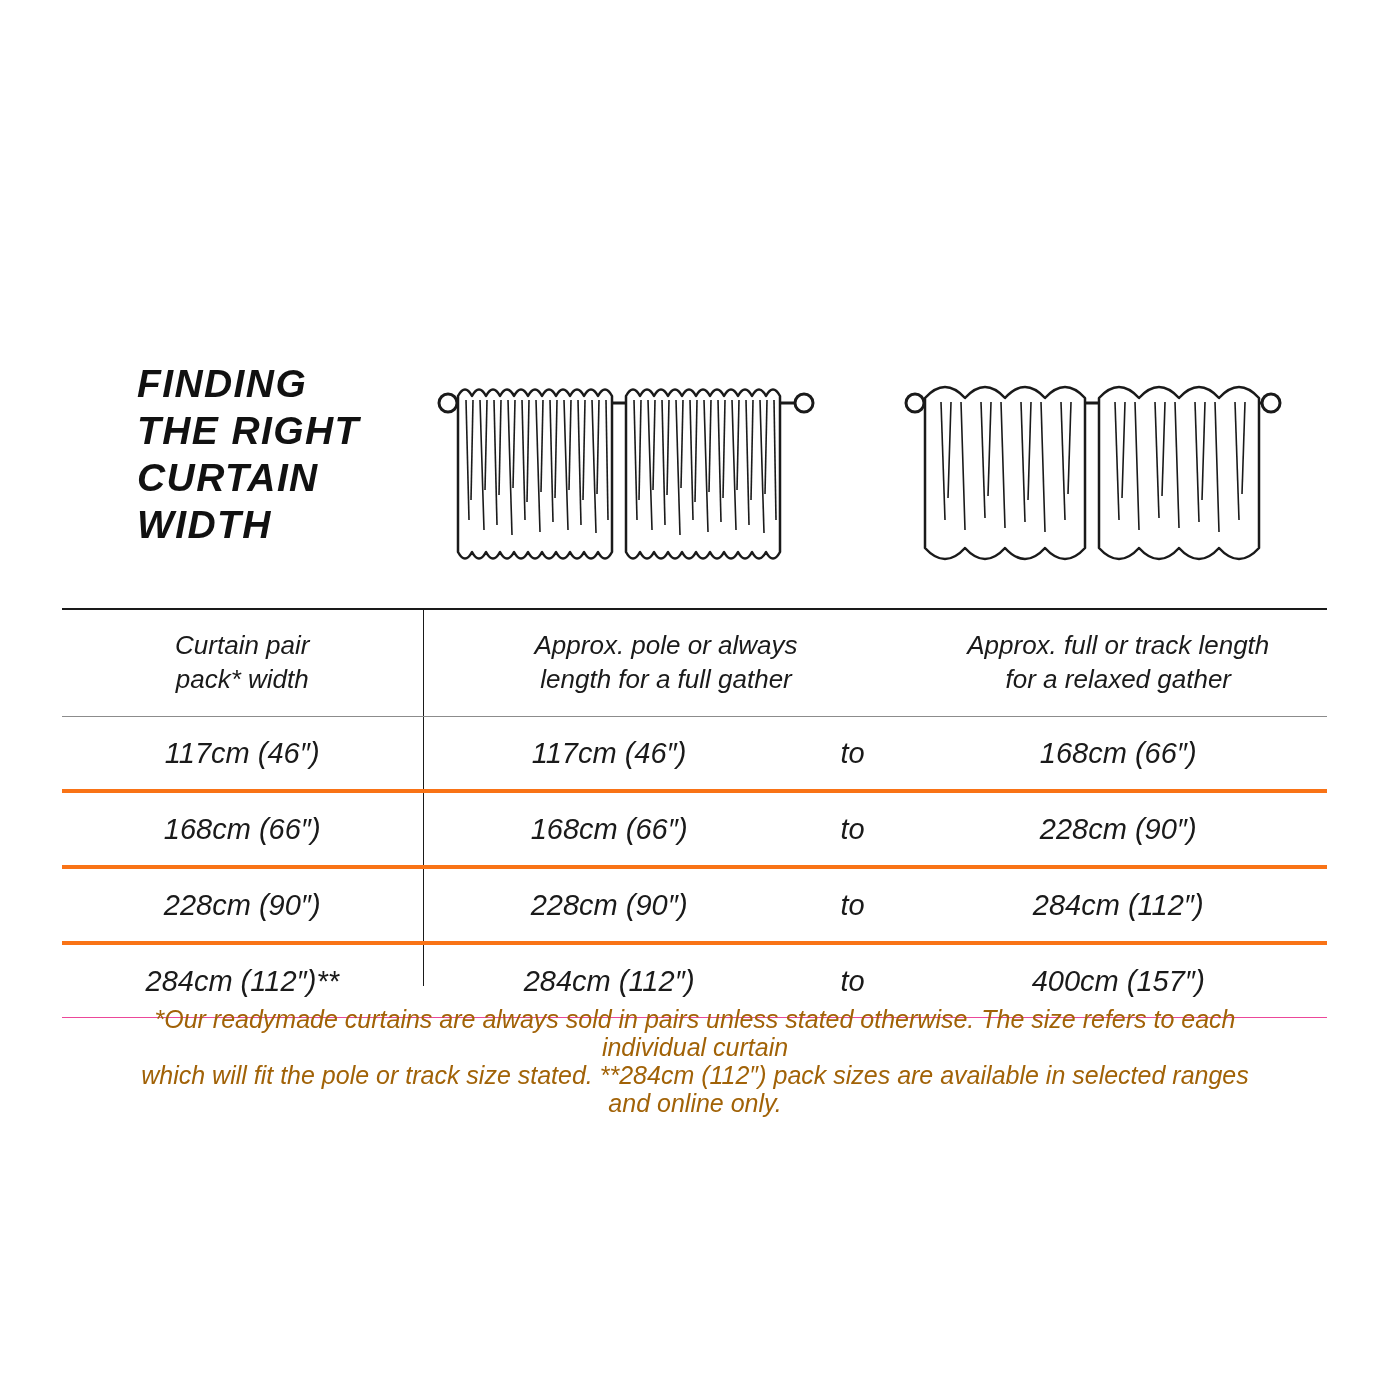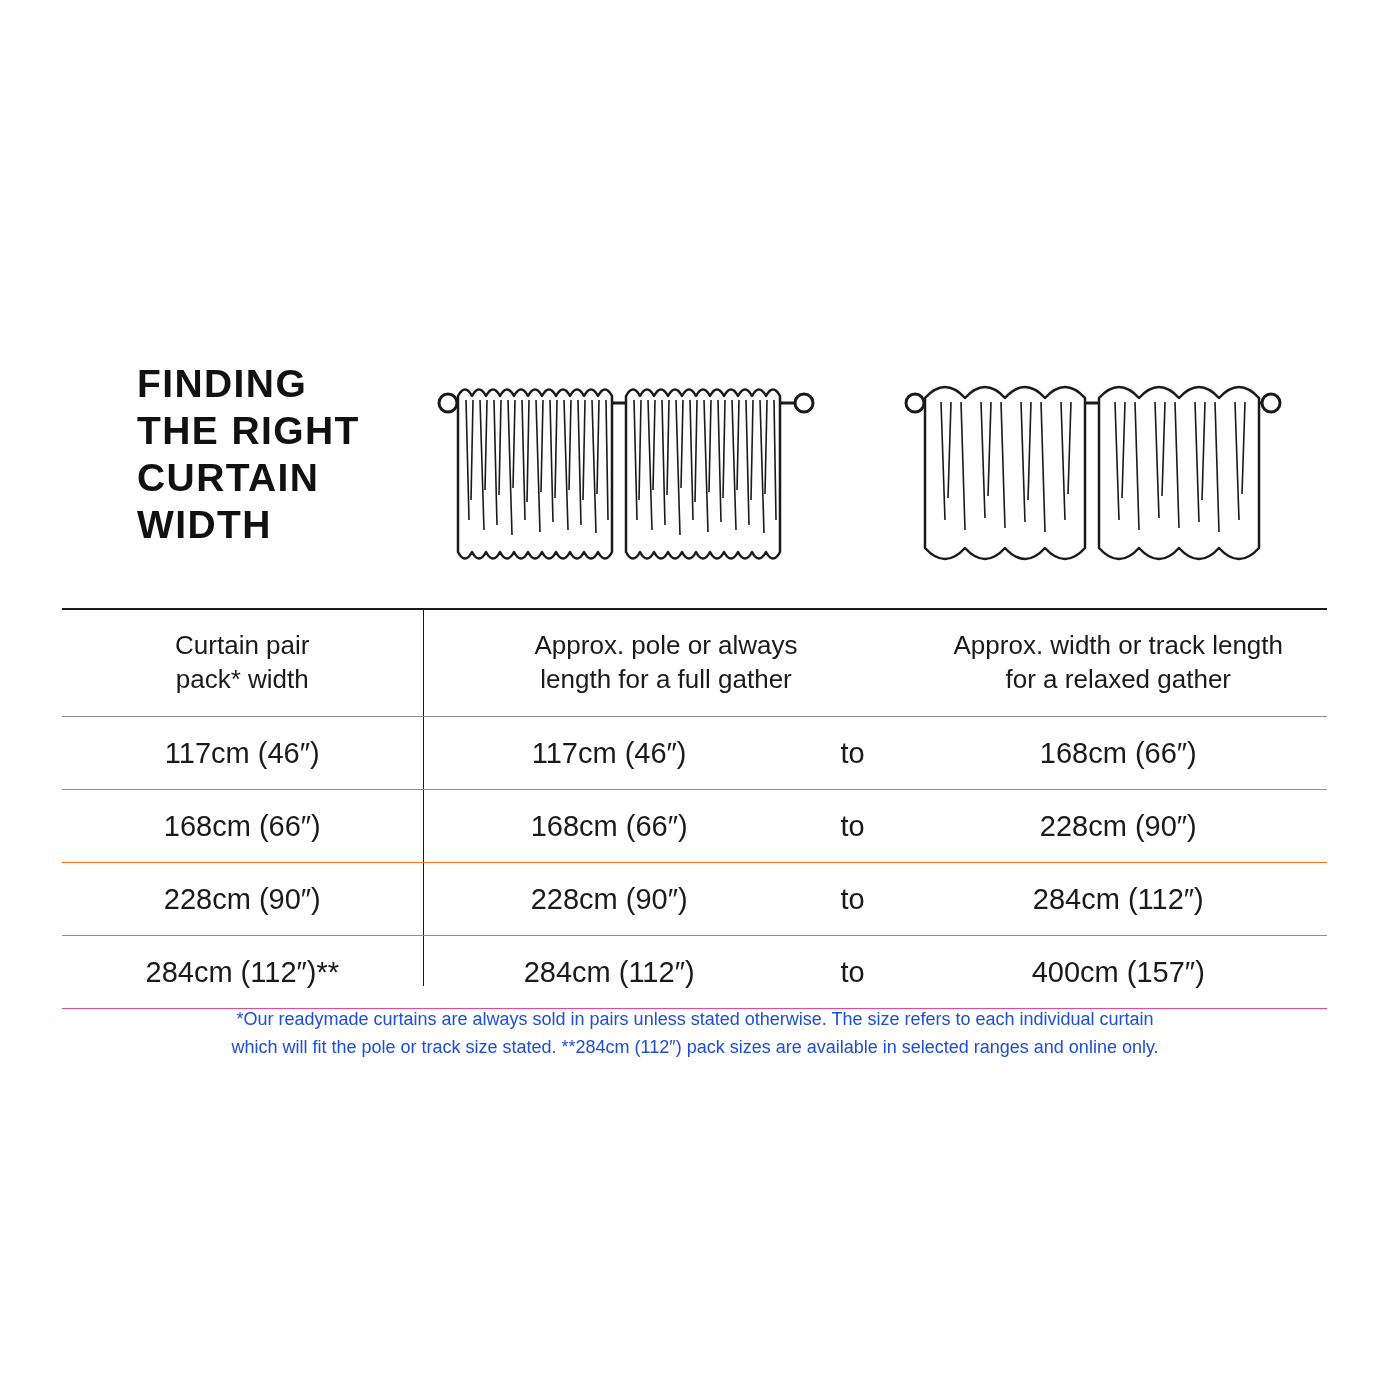--- a/index.html
+++ b/index.html
@@ -12,20 +12,21 @@
     height: 1389px;
     font-family: "Liberation Sans", sans-serif;
     color: #1a1a1a;
     overflow: hidden;
   }
   #canvas {
     position: relative;
     width: 1389px;
     height: 1213px;
     background: #ffffff;
+    font-style: italic;
   }
 
   
   .header {
     position: absolute;
     left: 62px;
     top: 360px;
     width: 1265px;
     height: 240px;
     display: flex;
@@ -70,21 +71,21 @@
   }
   table {
     width: 100%;
     border-collapse: collapse;
     table-layout: fixed;
   }
   th, td {
     text-align: center;
     font-weight: normal;
     color: #1a1a1a;
-    border-bottom: 1px solid #f97316;
+    border-bottom: 4px solid #f97316;
     padding: 0;
   }
   thead th {
     font-size: 26px;
     line-height: 34px;
     height: 100px;
     vertical-align: middle;
     border-bottom: 1px solid #8c8c8c;
     padding: 4px 6px;
   }
@@ -111,23 +112,23 @@
   }
   .vline-1 { left: 423px; }
 
   
   .footnote {
     position: absolute;
     left: 140px;
     top: 1005px;
     width: 1110px;
     text-align: center;
-    font-size: 18px;
+    font-size: 25px;
     line-height: 28px;
-    color: #1d4ed8;
+    color: #a16207;
   }
 
   .curtain-svg { display: block; }
 </style>
 </head>
 <body>
 
 <div id="canvas">
 
   <div class="header">
@@ -281,21 +282,21 @@
         <tr>
           <th>
             <div>Curtain pair</div>
             <div>pack* width</div>
           </th>
           <th colspan="2">
             <div>Approx. pole or always</div>
             <div>length for a full gather</div>
           </th>
           <th>
-            <div>Approx. width or track length</div>
+            <div>Approx. full or track length</div>
             <div>for a relaxed gather</div>
           </th>
         </tr>
       </thead>
       <tbody>
         <tr>
           <td>117cm (46″)</td>
           <td>117cm (46″)</td>
           <td>to</td>
           <td>168cm (66″)</td>

